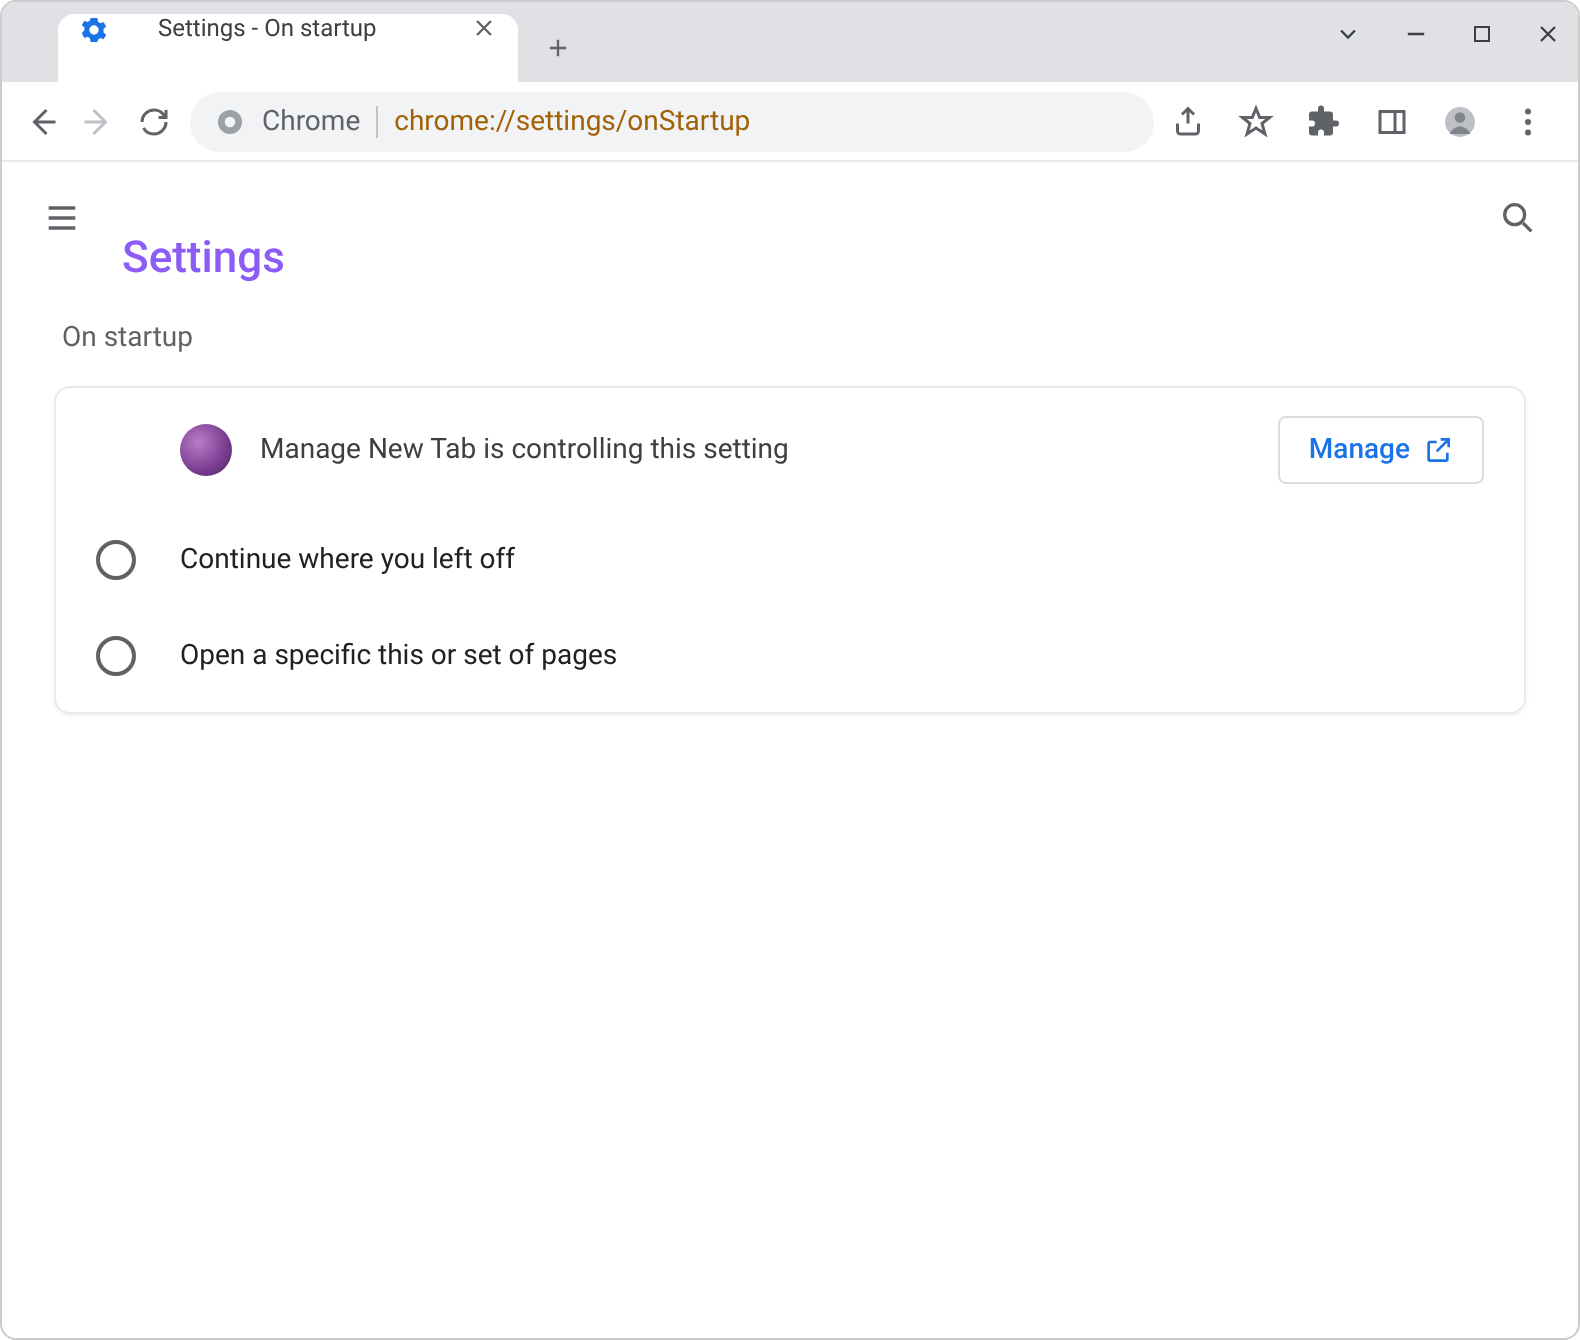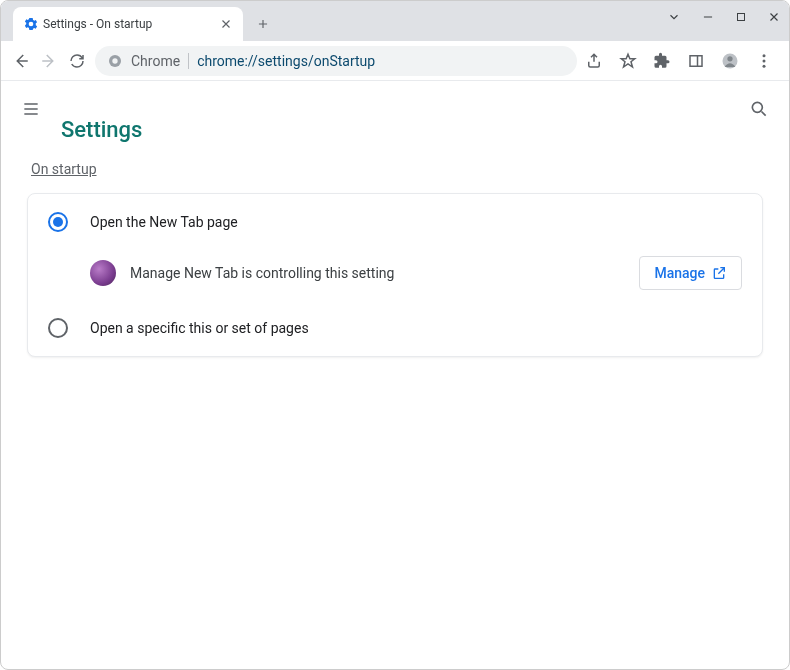--- a/index.html
+++ b/index.html
@@ -1,48 +1,48 @@
 <!DOCTYPE html>
 <html><head>
 <meta charset="utf-8">
 <style>
 * { margin: 0; padding: 0; box-sizing: border-box; font-family: "Segoe UI", Roboto, Arial, sans-serif; }
 body { width: 790px; height: 670px; background: #fff; overflow: hidden; border: 1px solid #ccc; border-radius: 8px; }
 
 
 .titlebar { height: 40px; background: #dfe1e5; display: flex; align-items: flex-end; padding: 0 8px; position: relative; }
-.tab { background: #fff; height: 34px; width: 230px; border-radius: 8px 8px 0 0; display: flex; align-items: center; padding: 0 10px; gap: 4px; margin-left: 4px; }
+.tab { background: #fff; height: 34px; width: 230px; border-radius: 8px 8px 0 0; display: flex; padding: 0 10px; gap: 24px; margin-left: 20px; }
 .tab-favicon { width: 16px; height: 16px; color: #1a73e8; }
 .tab-title { font-size: 12px; color: #3c4043; flex: 1; white-space: nowrap; overflow: hidden; }
 .tab-close { width: 14px; height: 14px; color: #5f6368; }
 .newtab { width: 28px; height: 28px; display: flex; align-items: center; justify-content: center; margin-left: 6px; margin-bottom: 3px; }
 .win-controls { position: absolute; right: 8px; top: 0; height: 32px; display: flex; align-items: center; gap: 20px; }
 .win-controls svg, .win-controls span { color: #3c4043; }
 .chev { width: 14px; height: 14px; }
 
 
 .addrbar { height: 40px; background: #fff; border-bottom: 1px solid #e8eaed; display: flex; align-items: center; padding: 0 10px; gap: 8px; }
 .nav-ico { width: 20px; height: 20px; color: #5f6368; display:flex; align-items:center; justify-content:center; }
 .nav-ico.disabled { color: #bdc1c6; }
 .omnibox { flex: 1; height: 30px; background: #f1f3f4; border-radius: 15px; display: flex; align-items: center; padding: 0 12px; gap: 8px; font-size: 14px; color: #5f6368; }
 .omni-label { color: #5f6368; }
 .omni-divider { width: 1px; height: 16px; background: #c0c3c7; }
-.omni-url { color: #0c4a6e; }
+.omni-url { color: #a16207; }
 .toolbar-ico { width: 18px; height: 18px; color: #5f6368; }
 .right-icons { display: flex; align-items: center; gap: 16px; padding-right: 6px; }
 
 
 .settings-header { height: 56px; display: flex; align-items: center; padding: 0 20px; gap: 20px; }
 .hamburger { width: 20px; height: 20px; color: #5f6368; }
-.settings-title { font-size: 22px; font-weight: 500; color: #0f766e; margin-top: 40px; }
+.settings-title { font-size: 22px; font-weight: 500; color: #8b5cf6; margin-top: 40px; }
 .search-hdr { margin-left: auto; width: 20px; height: 20px; color: #5f6368; }
 
 
 .content { padding: 20px 26px; }
-.section-label { font-size: 14px; color: #5f6368; margin: 4px 0 16px 4px; text-decoration: underline; }
+.section-label { font-size: 14px; color: #5f6368; margin: 4px 0 16px 4px; }
 .card { border: 1px solid #e8eaed; border-radius: 8px; background: #fff; box-shadow: 0 1px 2px rgba(60,64,67,.08); padding: 4px 0; }
 .row { display: flex; align-items: center; padding: 14px 20px; gap: 22px; }
 .radio { width: 20px; height: 20px; border: 2px solid #5f6368; border-radius: 50%; position: relative; flex-shrink: 0; }
 .radio.checked { border-color: #1a73e8; }
 .radio.checked::after { content: ""; position: absolute; width: 10px; height: 10px; background: #1a73e8; border-radius: 50%; top: 3px; left: 3px; }
 .row-label { font-size: 14px; color: #202124; }
 .subrow { display: flex; align-items: center; padding: 10px 20px 14px 62px; gap: 14px; }
 .ext-icon { width: 26px; height: 26px; border-radius: 50%; background: radial-gradient(circle at 35% 35%, #b97cc8, #7a3c8f 60%, #4a2458); flex-shrink: 0; }
 .ext-text { font-size: 14px; color: #3c4043; flex: 1; }
 .btns { display: flex; }
@@ -146,39 +146,39 @@
   <svg class="search-hdr" viewBox="0 0 24 24" fill="none" stroke="currentColor" stroke-width="2">
       <circle cx="10" cy="10" r="6"></circle>
       <path d="M20 20l-5-5"></path>
     </svg>
 </div>
 
 <div class="content">
   <div class="section-label">On startup</div>
   <div class="card">
 
-    <div class="row">
-      <span class="radio checked"></span>
-      <span class="row-label">Open the New Tab page</span>
-    </div>
 
     <div class="subrow">
       <span class="ext-icon"></span>
       <span class="ext-text">Manage New Tab is controlling this setting</span>
       <div class="btns">
         <button class="btn">
           <span>Manage</span>
           <svg class="launch-ico" viewBox="0 0 24 24" fill="none" stroke="currentColor" stroke-width="2">
               <path d="M14 4h6v6M20 4l-9 9"></path>
               <path d="M19 14v5a1 1 0 01-1 1H6a1 1 0 01-1-1V7a1 1 0 011-1h5"></path>
             </svg>
         </button>
       </div>
     </div>
 
+    <div class="row">
+      <span class="radio"></span>
+      <span class="row-label">Continue where you left off</span>
+    </div>
 
     <div class="row">
       <span class="radio"></span>
       <span class="row-label">Open a specific this or set of pages</span>
     </div>
 
   </div>
 </div>
 
 </body></html>

